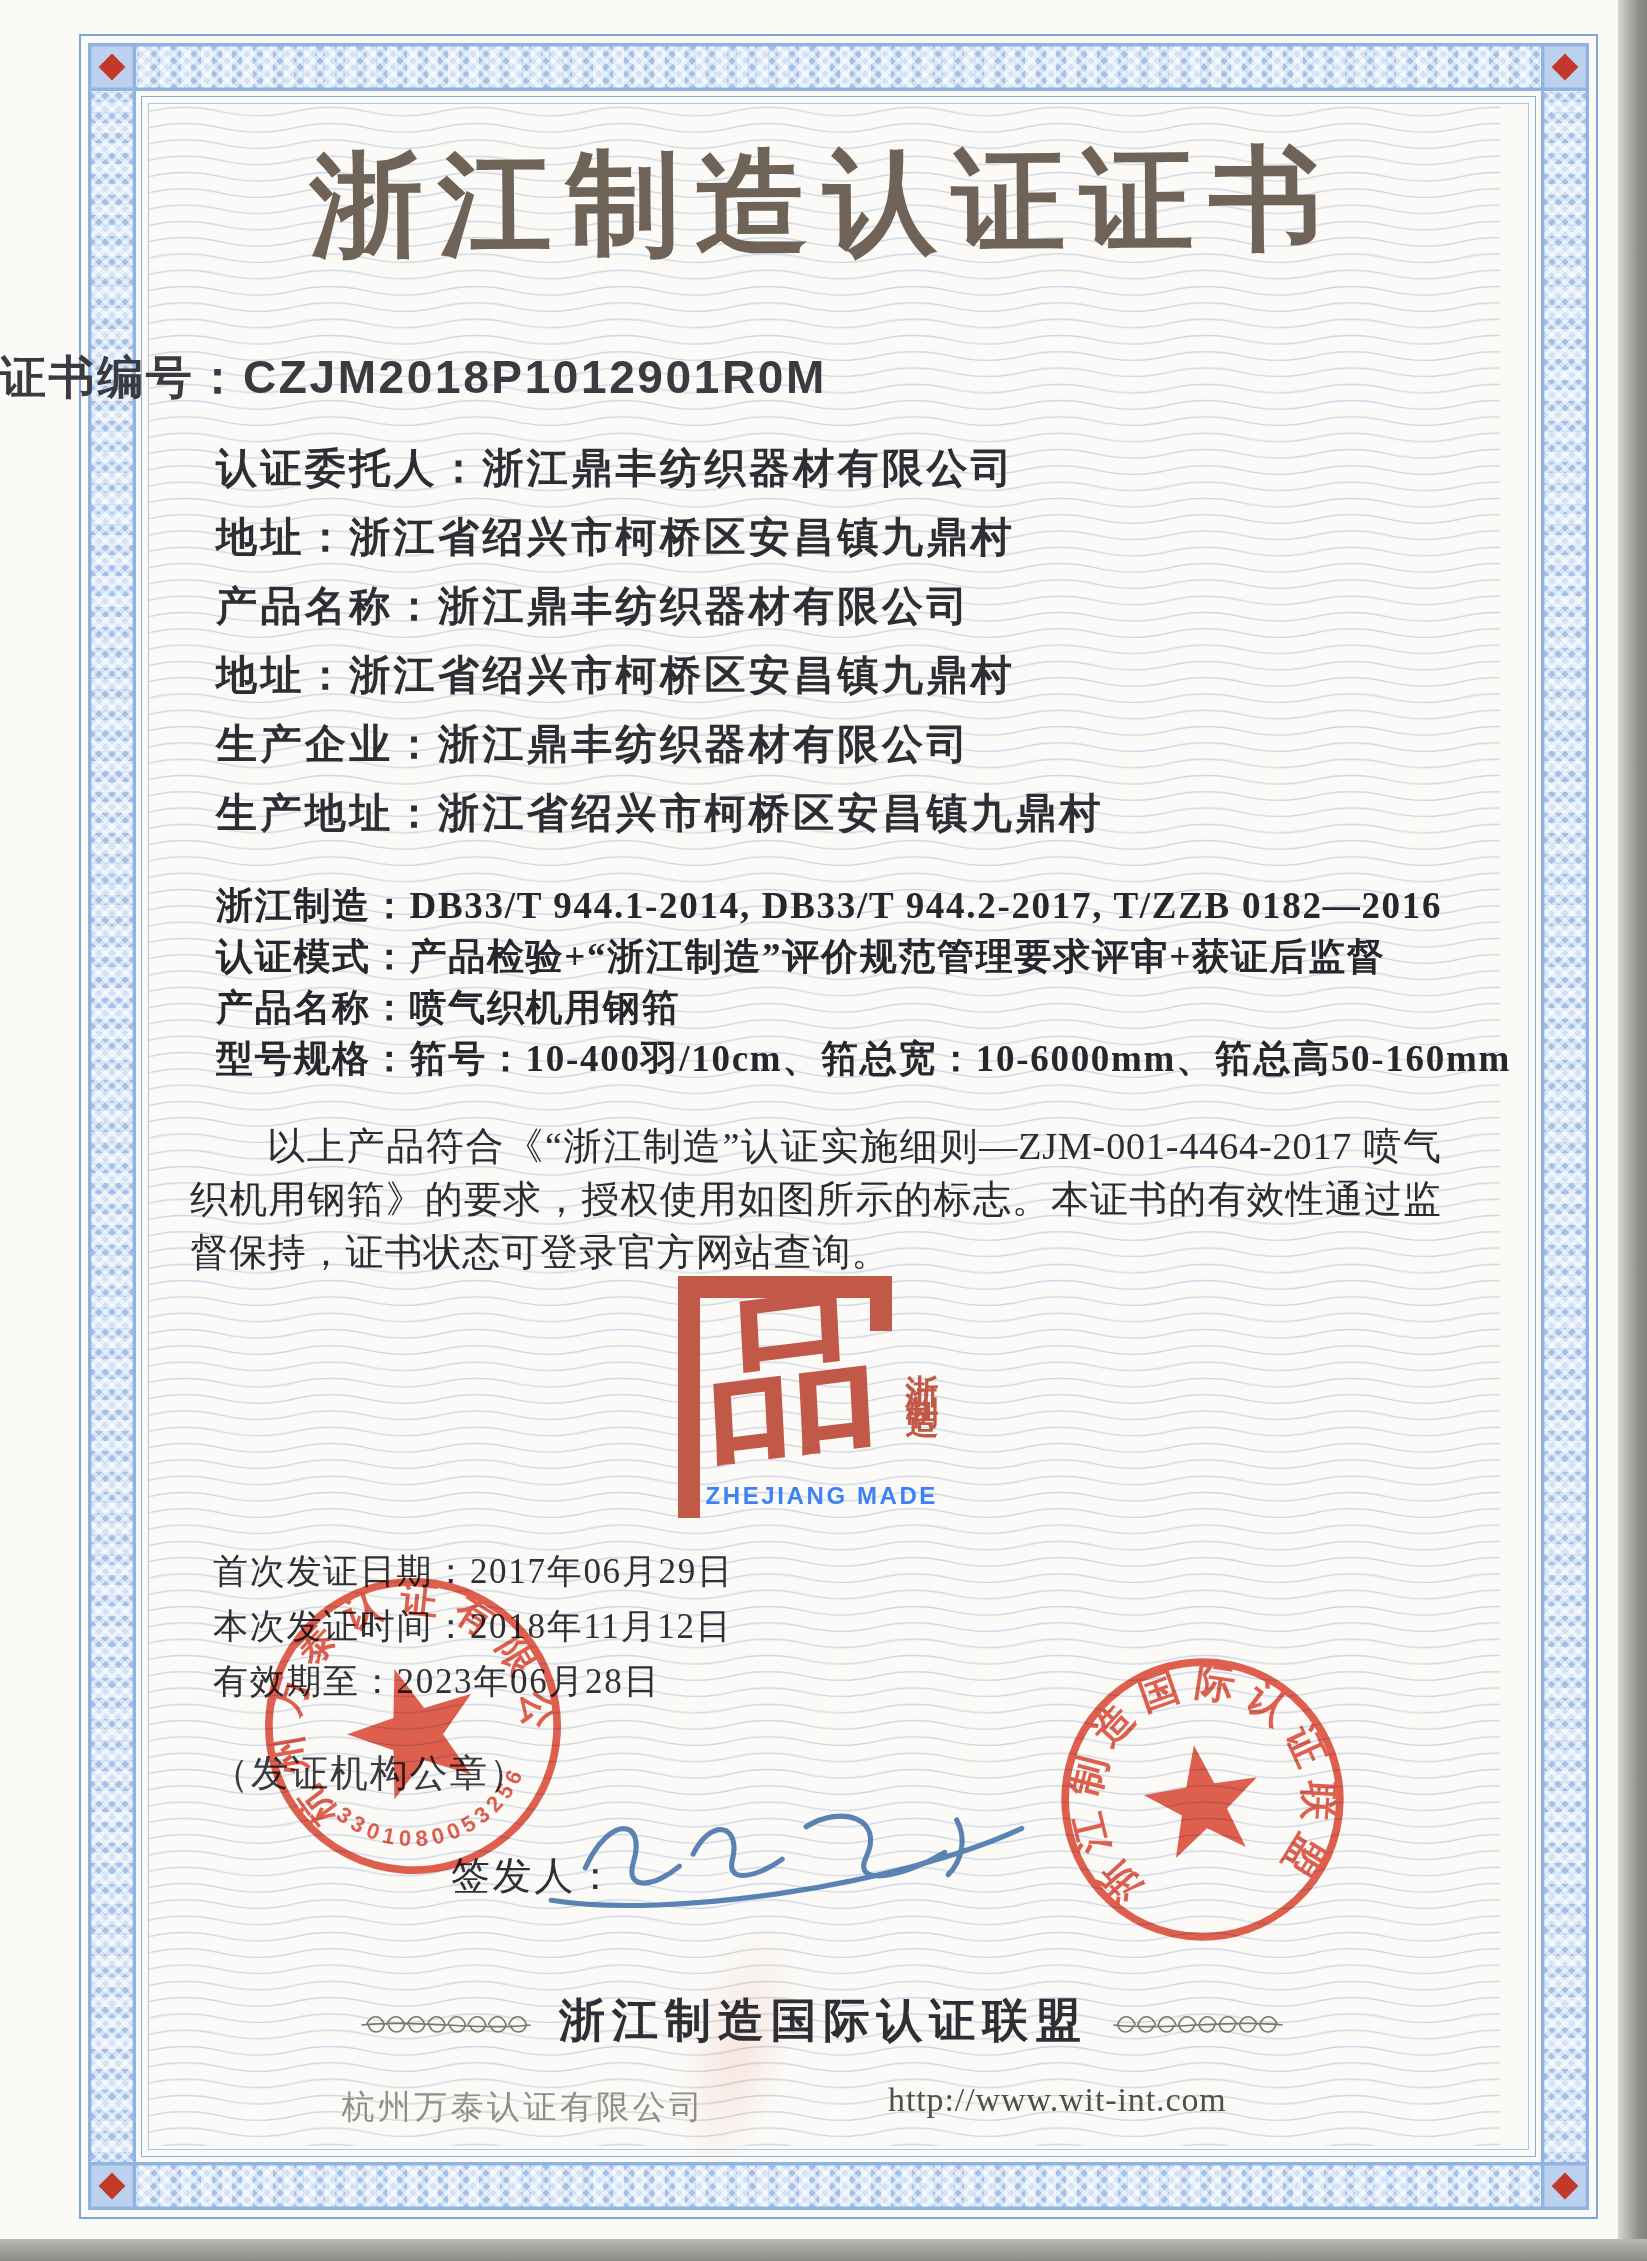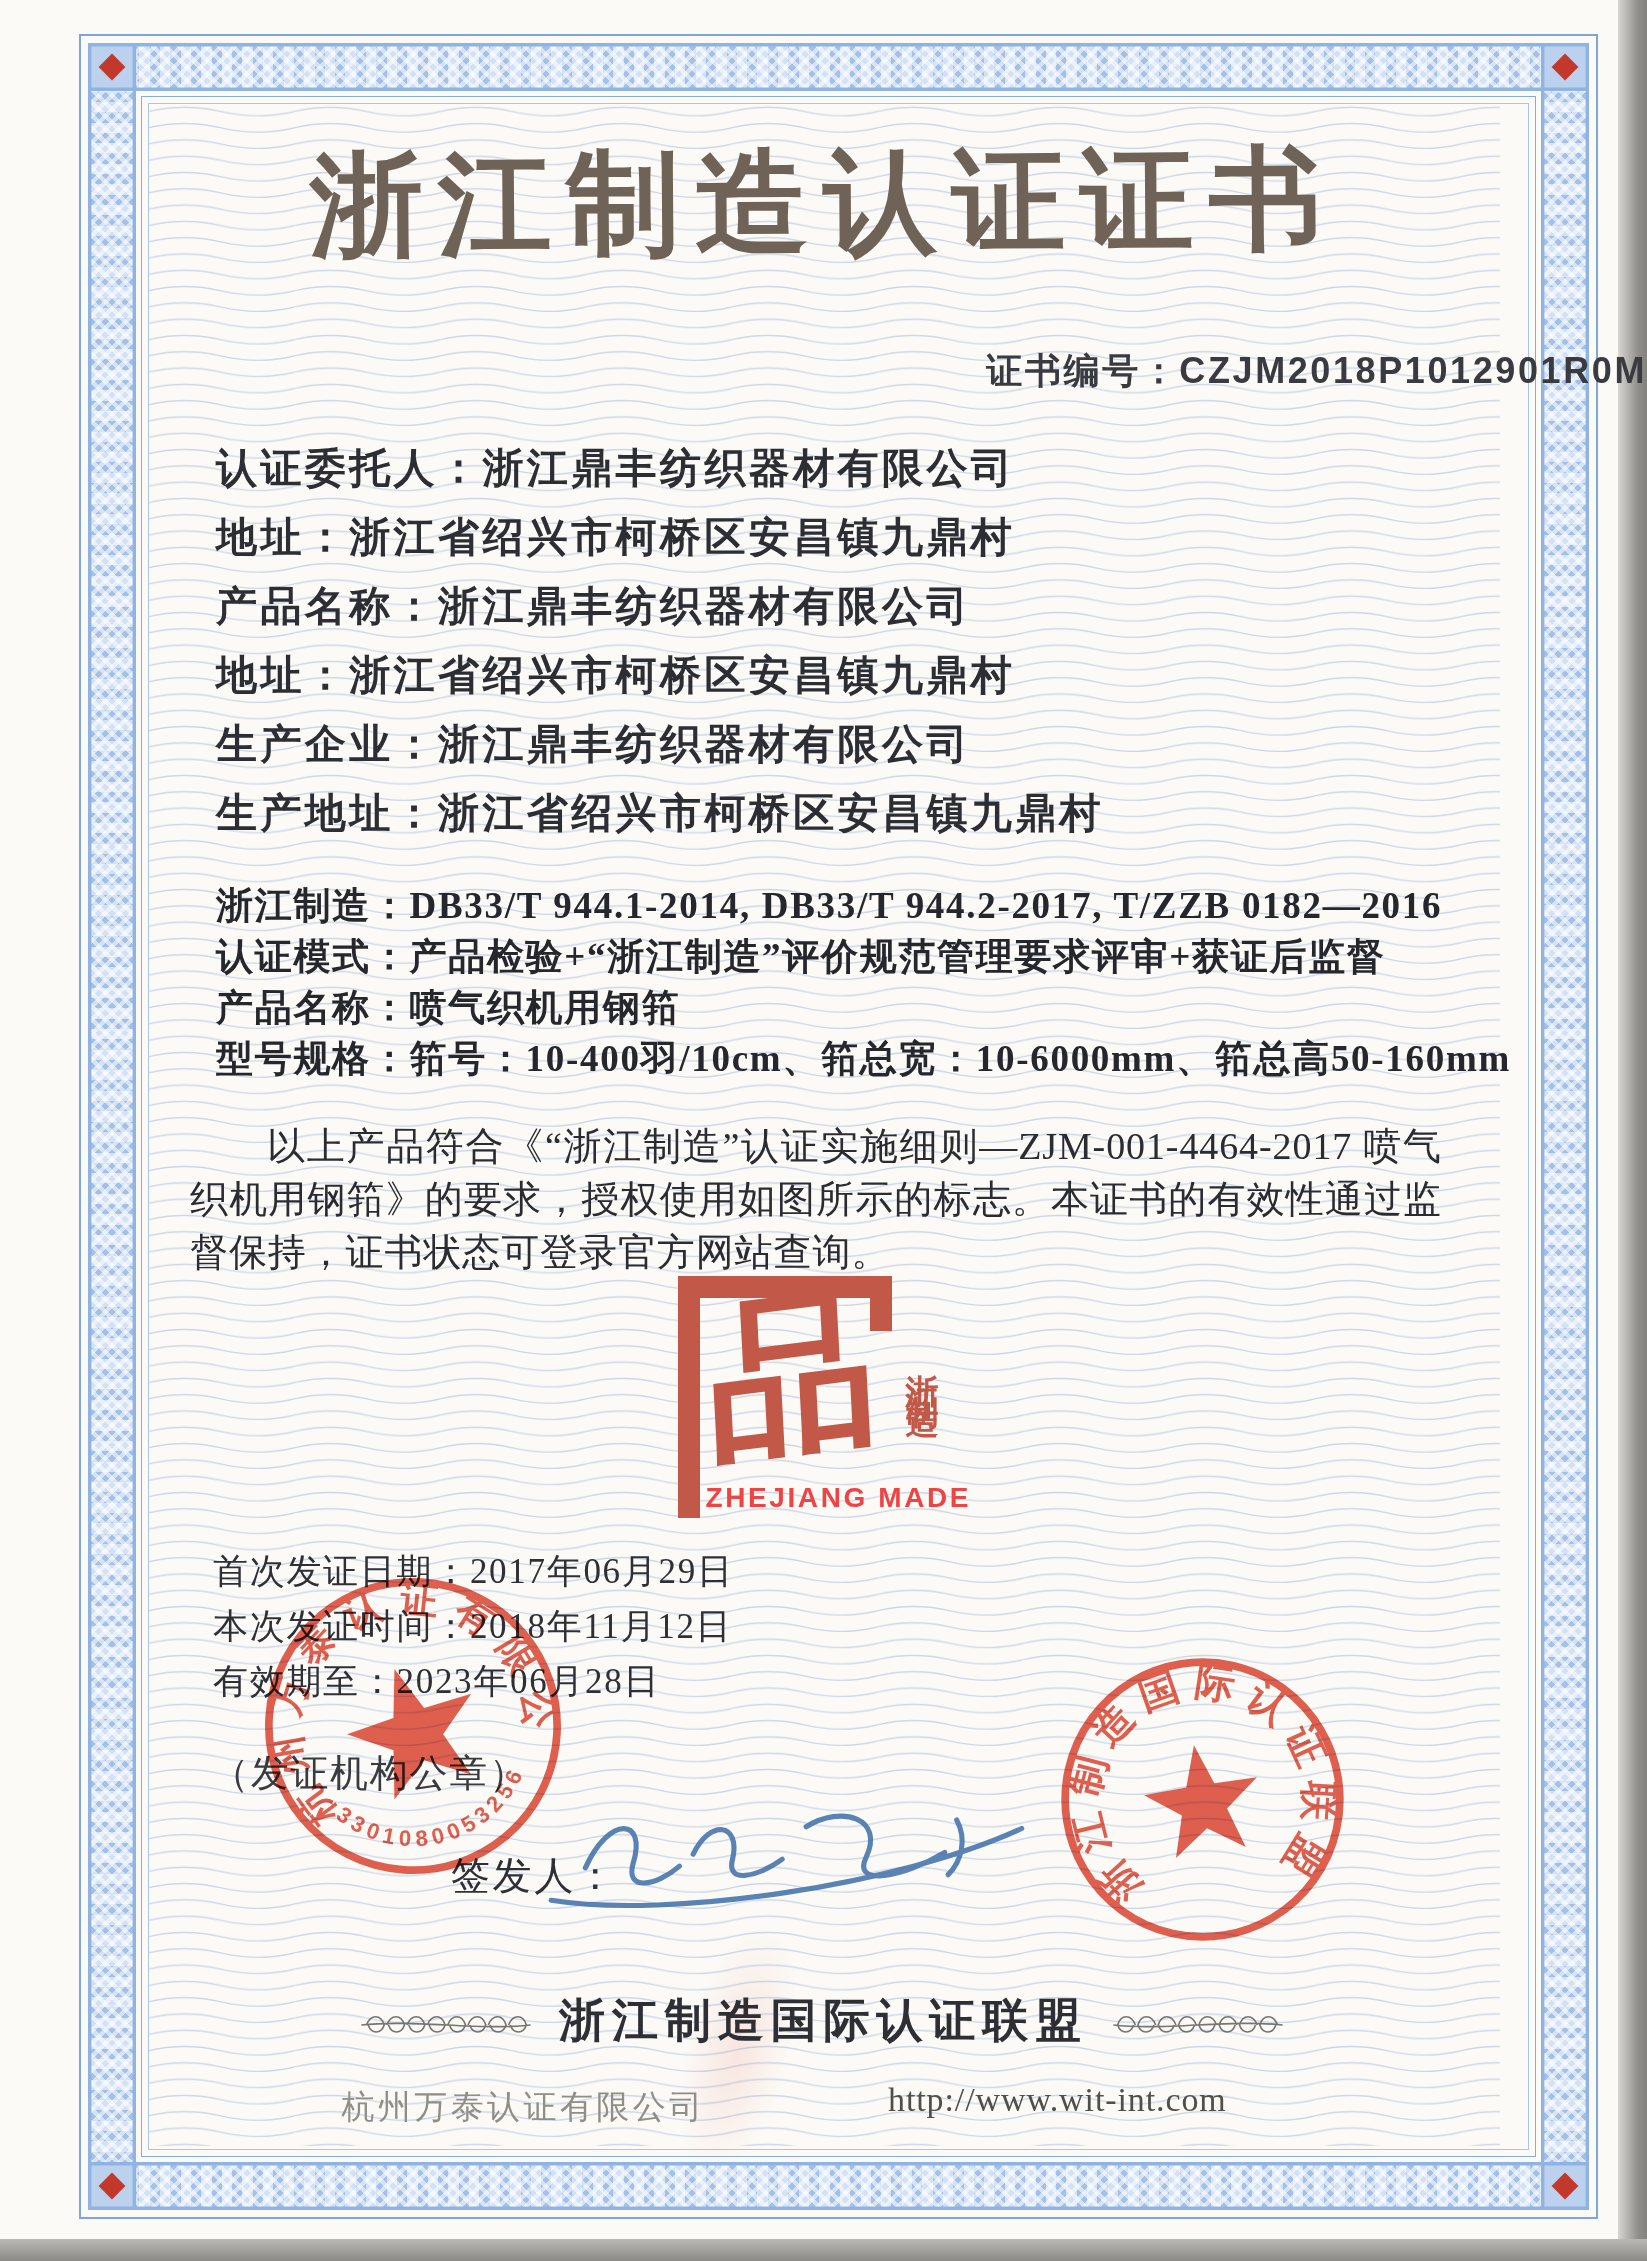--- a/index.html
+++ b/index.html
@@ -29,39 +29,39 @@
   .corner-bl{left:6.9px;bottom:6.9px;} .corner-br{right:6.9px;bottom:6.9px;}
   .red-diamond{position:absolute;left:50%;top:50%;width:19px;height:19px;background:#c2392c;
                transform:translate(-50%,-50%) rotate(45deg);}
   .inner-line{position:absolute;inset:60px;border:1.7px solid #86acdc;}
   .inner-line2{position:absolute;inset:67px;border:0.9px solid #abc5e9;}
   
   .waves{left:148px;top:103px;width:1352px;height:2043px;z-index:0;}
   
   .title{left:0;right:0;top:127px;text-align:center;font-size:113px;font-weight:700;color:#6e6356;
          letter-spacing:15.4px;z-index:2;transform:rotate(-0.4deg);}
-  .certno{left:0;right:0;top:347px;text-align:right;font-size:36px;font-weight:700;color:#3a3b41;
+  .certno{left:0;right:0;top:347px;text-align:left;font-size:46px;font-weight:700;color:#3a3b41;
           font-family:"Liberation Sans","DejaVu Sans",sans-serif;letter-spacing:2.6px;z-index:2;}
   .parties{left:216px;top:434px;z-index:2;}
   .parties .line{font-size:41px;font-weight:700;color:#2d2e34;line-height:69px;letter-spacing:3.4px;white-space:nowrap;}
   .details{left:216px;top:880px;z-index:2;}
   .details .line{font-size:37px;font-weight:700;color:#26272d;line-height:51px;letter-spacing:1.7px;white-space:nowrap;}
   .statement{left:190px;top:1120px;width:1252px;font-size:38px;line-height:53px;color:#2b2c32;
              text-align:justify;text-indent:77px;z-index:2;letter-spacing:0.9px;}
   
   .logo{left:678px;top:1276px;width:268px;height:242px;z-index:2;}
   .logo .bar{position:absolute;background:#c25847;}
   .logo .bar-left{left:0;top:0;width:22px;height:242px;}
   .logo .bar-top{left:0;top:0;width:214px;height:22px;}
   .logo .bar-stub{left:192px;top:0;width:22px;height:55px;}
   .logo .mark{position:absolute;left:29px;top:15.4px;font-size:170px;line-height:170px;color:#c25847;
               font-weight:700;transform:rotate(-7deg) skewX(-4deg);}
   .logo .side{position:absolute;left:221px;top:72px;writing-mode:vertical-rl;font-size:33px;font-weight:700;
               color:#c25847;letter-spacing:10.3px;font-family:"Liberation Sans","DejaVu Sans",sans-serif;}
-  .logo .caption{position:absolute;left:27.5px;top:206px;font-size:28px;font-weight:700;color:#ef4444;
+  .logo .caption{position:absolute;left:27.5px;top:206px;font-size:24px;font-weight:700;color:#3b82f6;
                  letter-spacing:2.6px;white-space:nowrap;font-family:"Liberation Sans","DejaVu Sans",sans-serif;text-align:center;}
   
   .dates{left:213px;top:1544px;z-index:2;}
   .dates .line{font-size:35px;line-height:55px;color:#2f3036;letter-spacing:1.7px;white-space:nowrap;}
   .seal-note{left:211px;top:1748px;font-size:38px;color:#3a3b40;letter-spacing:1.7px;z-index:2;}
   .issuer{left:451px;top:1849px;font-size:39px;color:#2f3036;letter-spacing:2.6px;z-index:2;}
   .signature{left:540px;top:1772px;z-index:4;}
   
   .stamp{z-index:3;mix-blend-mode:multiply;opacity:.9;}
   .stamp-left{left:250px;top:1563px;transform:rotate(-18deg);}

